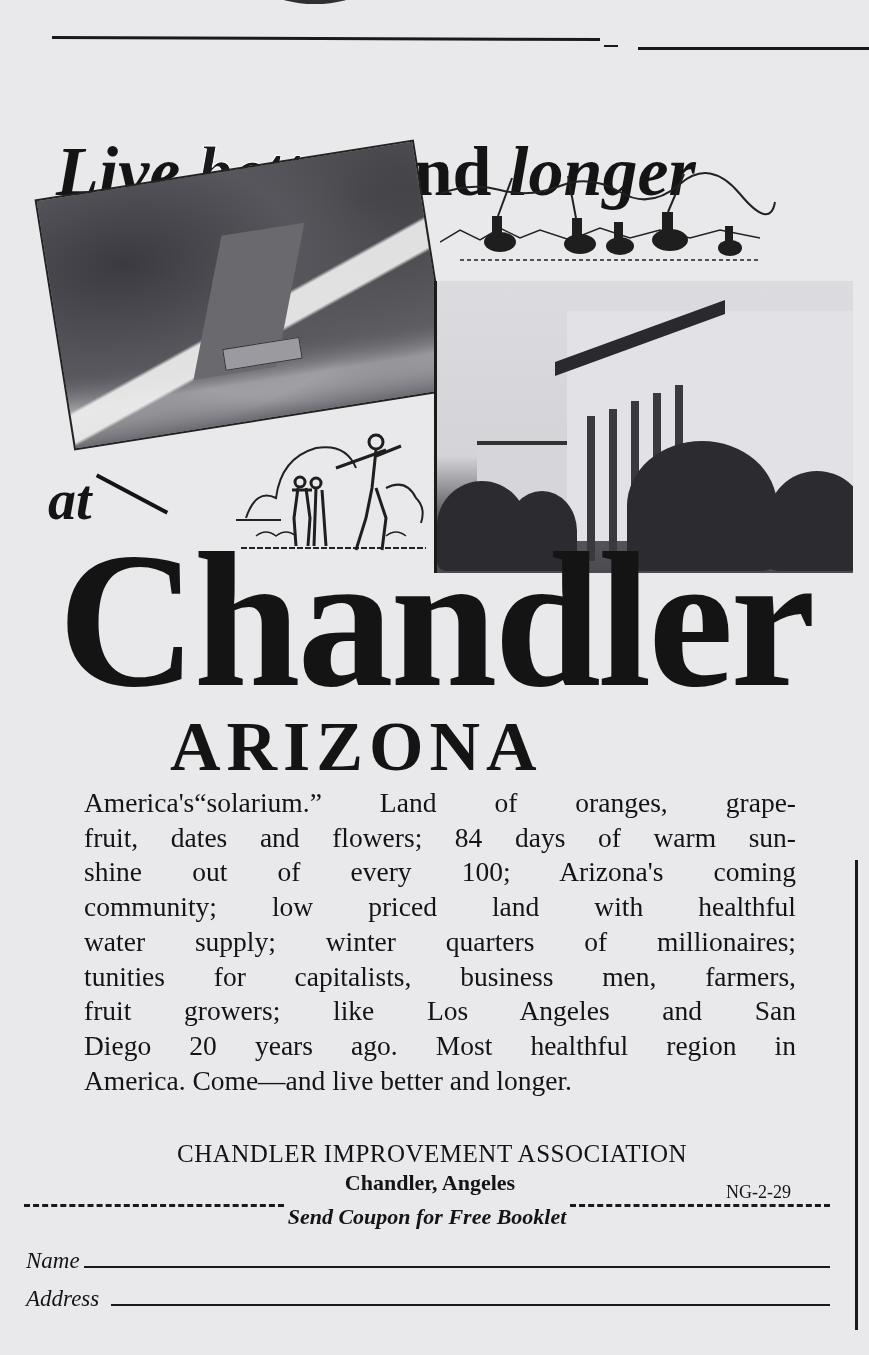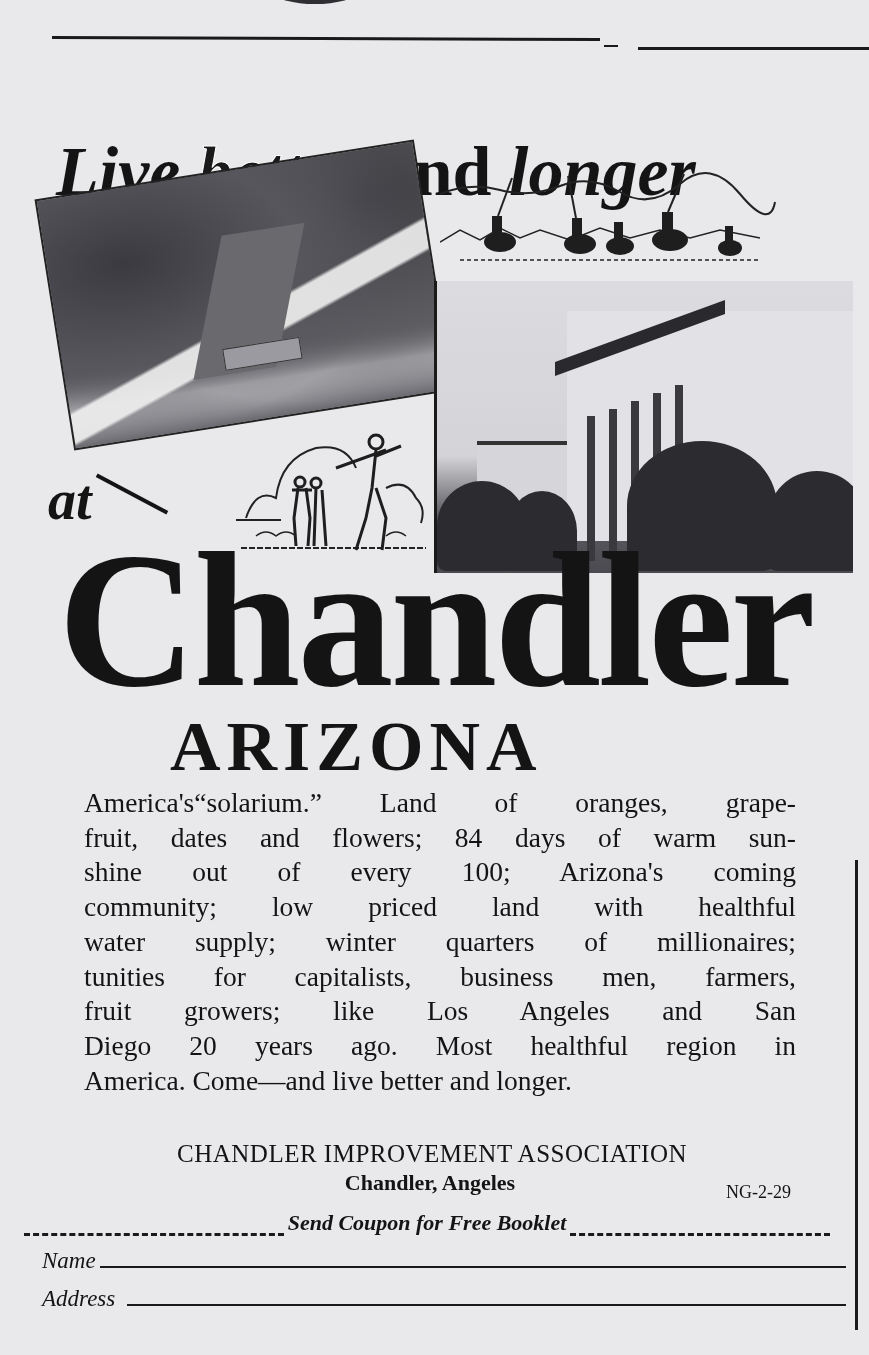--- a/index.html
+++ b/index.html
@@ -57,25 +57,25 @@
   .chandler { left:58px; top:525px; font-size:192px; font-weight:bold; letter-spacing:-3px; line-height:1; white-space:nowrap; }
   .arizona { left:170px; top:712px; font-size:70px; font-weight:bold; letter-spacing:6px; line-height:1; white-space:nowrap; }
 
   .body-text { left:84px; top:786px; width:712px; font-size:27.5px; line-height:34.7px; text-align:justify; }
   .body-text div { white-space:nowrap; text-align-last:justify; text-align:justify; }
 
   .assoc { left:92px; top:1140px; width:680px; font-size:25px; text-align:center; letter-spacing:0.5px; white-space:nowrap; }
   .assoc-city { left:260px; top:1170px; width:340px; font-size:22px; font-weight:bold; text-align:center; }
   .code { left:726px; top:1182px; font-size:18px; }
 
-  .coupon { left:24px; top:1204px; width:806px; height:32px; display:flex; align-items:flex-end; }
+  .coupon { left:24px; top:1204px; width:806px; height:32px; display:flex; align-items:flex-start; }
   .dash { flex:1; border-top:3px dashed #1a1a1a; height:0; }
   .coupon-label { font-size:22px; font-style:italic; font-weight:bold; padding:0 4px; white-space:nowrap; }
 
-  .field { left:42px; width:804px; display:flex; align-items:flex-end; }
+  .field { left:26px; width:804px; display:flex; align-items:flex-end; }
   .field .label { font-size:23px; font-style:italic; white-space:nowrap; }
   .field .line { flex:1; border-bottom:2.5px solid #1a1a1a; margin-left:4px; margin-bottom:6px; height:0; }
 </style>
 </head>
 <body>
 
 <div class="abs topcircle"></div>
 <div class="abs rule-top"></div>
 <div class="abs rule-top2"></div>
 <div class="abs rule-top3"></div>

